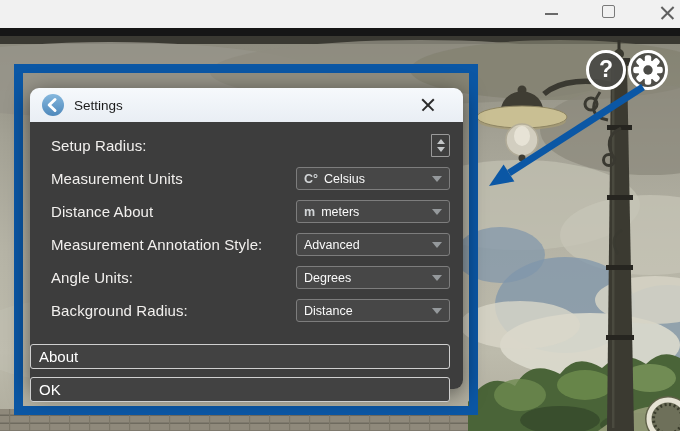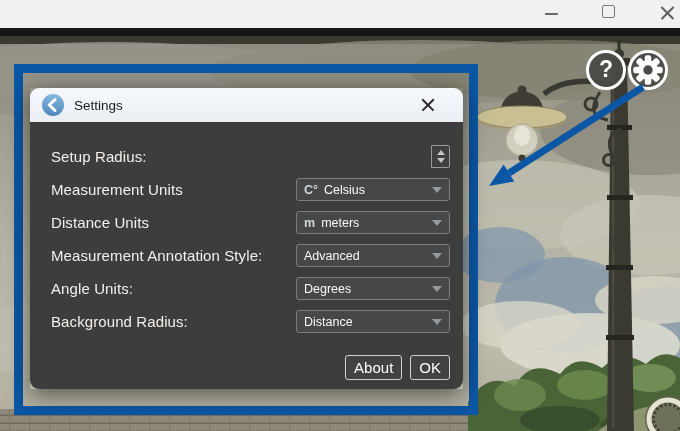--- a/index.html
+++ b/index.html
@@ -27,28 +27,28 @@
   .gear-icon-btn{left:628px;top:50px;}
   .help-glyph{color:#fff;font-size:23px;font-weight:bold;line-height:1;margin-top:-1px;}
 
   
   .annot-rect{position:absolute;left:14px;top:64px;width:464px;height:351px;
      border:9px solid #0b57a5;box-sizing:border-box;z-index:3;}
   .annot-arrow{position:absolute;left:0;top:0;z-index:6;pointer-events:none;}
 
   
   .dialog{position:absolute;left:30px;top:88px;width:433px;height:301px;z-index:5;
-     border-radius:0;box-shadow:0 5px 22px rgba(0,0,0,.55);}
+     border-radius:10px;box-shadow:0 5px 22px rgba(0,0,0,.55);}
   .dlg-titlebar{height:34px;background:linear-gradient(#f6f9fc,#e9eef4);
      border-radius:9px 9px 0 0;display:flex;align-items:center;padding-left:12px;position:relative;}
   .dlg-title{font-size:13.5px;color:#1b1b1b;margin-left:10px;}
   .dlg-close{position:absolute;right:27px;top:9px;width:16px;height:16px;cursor:default;}
   .dlg-close .xline{width:16px;height:1.6px;background:#2b2b2b;top:7px;}
   .dlg-body{height:267px;background:#3d3d3d;border-radius:0 0 9px 9px;
-     box-sizing:border-box;padding-top:18px;position:relative;}
+     box-sizing:border-box;padding-top:7px;position:relative;}
 
   .row{display:flex;align-items:center;height:33px;}
   .row-label{flex:1;margin-left:21px;font-size:15px;color:#f2f0ee;letter-spacing:.1px;white-space:nowrap;}
 
   .spinbox{width:154px;height:23px;display:flex;margin-right:13px;box-sizing:border-box;}
   .spin-text{flex:1;background:#1f1f1f;border:1px solid #9a9a9a;border-right:none;
      color:#fff;font-size:10px;display:flex;align-items:center;padding-left:7px;
      border-radius:2px 0 0 2px;margin-top:47px;}
   .spin-btns{width:19px;background:#3f3f3f;border:1px solid #9a9a9a;
      border-radius:0 2px 2px 0;display:flex;flex-direction:column;align-items:center;
@@ -60,21 +60,21 @@
 
   .dropdown{width:154px;height:23px;background:#474747;border:1px solid #7d7d7d;
      border-radius:3px;display:flex;align-items:center;padding:0 7px;margin-right:13px;
      box-sizing:border-box;cursor:default;}
   .dd-prefix{color:#d2d5d7;font-size:12.5px;font-weight:600;margin-right:6px;}
   .dd-prefix:empty{display:none;}
   .dd-value{font-size:12.5px;color:#fafafa;text-align:center;}
   .dd-caret{margin-left:auto;width:0;height:0;border-left:5px solid transparent;
      border-right:5px solid transparent;border-top:6px solid #95999c;}
 
-  .button-row{display:flex;justify-content:flex-end;gap:8px;margin:17px 13px 0 0;}
+  .button-row{display:flex;justify-content:flex-end;gap:8px;margin:17px 13px 0 0;flex-direction:column;}
   .dlg-btn{height:23px;background:#424242;border:1px solid #cfcfcf;border-radius:3px;
      color:#fff;font-size:15px;padding:0 8px;display:flex;align-items:center;cursor:default;}
 </style>
 </head>
 <body>
 
 <div class="stage">
 
   <svg class="photo-svg" width="680" height="431" viewBox="0 0 680 431">
     <defs>
@@ -228,21 +228,21 @@
       <div class="row">
         <span class="row-label">Measurement Units</span>
         <div class="dropdown">
           <span class="dd-prefix">C°</span>
           <span class="dd-value">Celsius</span>
           <div class="dd-caret"></div>
         </div>
       </div>
 
       <div class="row">
-        <span class="row-label">Distance Units</span>
+        <span class="row-label">Distance About</span>
         <div class="dropdown">
           <span class="dd-prefix">m</span>
           <span class="dd-value">meters</span>
           <div class="dd-caret"></div>
         </div>
       </div>
 
       <div class="row">
         <span class="row-label">Measurement Annotation Style:</span>
         <div class="dropdown">

